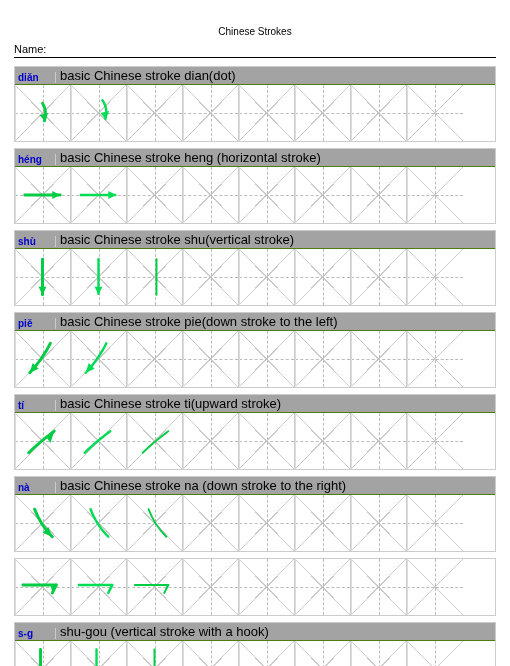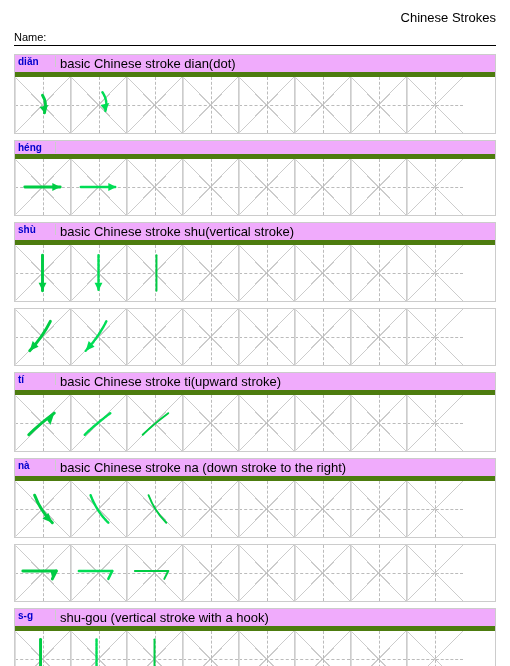--- a/index.html
+++ b/index.html
@@ -6,40 +6,41 @@
     body {
       font-family: Arial, sans-serif;
       background: #fff;
       width: 510px;
       min-height: 666px;
       padding: 10px 14px;
       font-size: 11px;
       color: #000;
     }
     .page-title {
-      text-align: right;
-      font-size: 13px;
+      text-align: center;
+      font-size: 10px;
       margin-bottom: 6px;
+      margin-top: 16px;
     }
     .name-line {
       font-size: 11px;
       border-bottom: 1px solid #000;
       padding-bottom: 2px;
       margin-bottom: 8px;
     }
     .stroke-section {
       border: 1px solid #ccc;
       margin-bottom: 6px;
     }
     .stroke-header {
       display: flex;
-      align-items: flex-start;
-      border-bottom: 5px solid #4d7c0f;
+      align-items: flex-end;
+      border-bottom: 1px solid #4d7c0f;
       padding: 1px 3px;
-      background: #f0abfc;
+      background: #a3a3a3;
     }
     .stroke-name {
       color: #0000cc;
       font-size: 10px;
       font-weight: bold;
       min-width: 38px;
       border-right: 1px solid #ccc;
       padding-right: 4px;
       margin-right: 4px;
     }
@@ -170,20 +171,21 @@
           <div class="grid-line-d1"></div>
           <div class="grid-line-d2"></div>
           <div class="grid-line-h"></div>
           <div class="grid-line-v"></div>
         </div>
       </div>
     </div>
     <div class="stroke-section">
       <div class="stroke-header">
         <span class="stroke-name">héng</span>
+        <span class="stroke-desc">basic Chinese stroke heng (horizontal stroke)</span>
       </div>
       <div class="stroke-cells">
         <div class="stroke-cell">
           <div class="grid-line-d1"></div>
           <div class="grid-line-d2"></div>
           <div class="grid-line-h"></div>
           <div class="grid-line-v"></div>
           <svg viewBox="0 0 56 56" class="stroke-svg">
             <line x1="10" y1="28" x2="46" y2="28" stroke="#00cc44" stroke-width="3" stroke-linecap="round"></line>
             <polygon points="46,28 38,24 38,32" fill="#00cc44"></polygon>
@@ -298,20 +300,24 @@
         </div>
         <div class="stroke-cell">
           <div class="grid-line-d1"></div>
           <div class="grid-line-d2"></div>
           <div class="grid-line-h"></div>
           <div class="grid-line-v"></div>
         </div>
       </div>
     </div>
     <div class="stroke-section">
+      <div class="stroke-header">
+        <span class="stroke-name">piě</span>
+        <span class="stroke-desc">basic Chinese stroke pie(down stroke to the left)</span>
+      </div>
       <div class="stroke-cells">
         <div class="stroke-cell">
           <div class="grid-line-d1"></div>
           <div class="grid-line-d2"></div>
           <div class="grid-line-h"></div>
           <div class="grid-line-v"></div>
           <svg viewBox="0 0 56 56" class="stroke-svg">
             <path d="M36 12 Q28 28 15 42" stroke="#00cc44" stroke-width="3" fill="none" stroke-linecap="round"></path>
             <polygon points="15,42 18,32 24,38" fill="#00cc44"></polygon>
           </svg>

